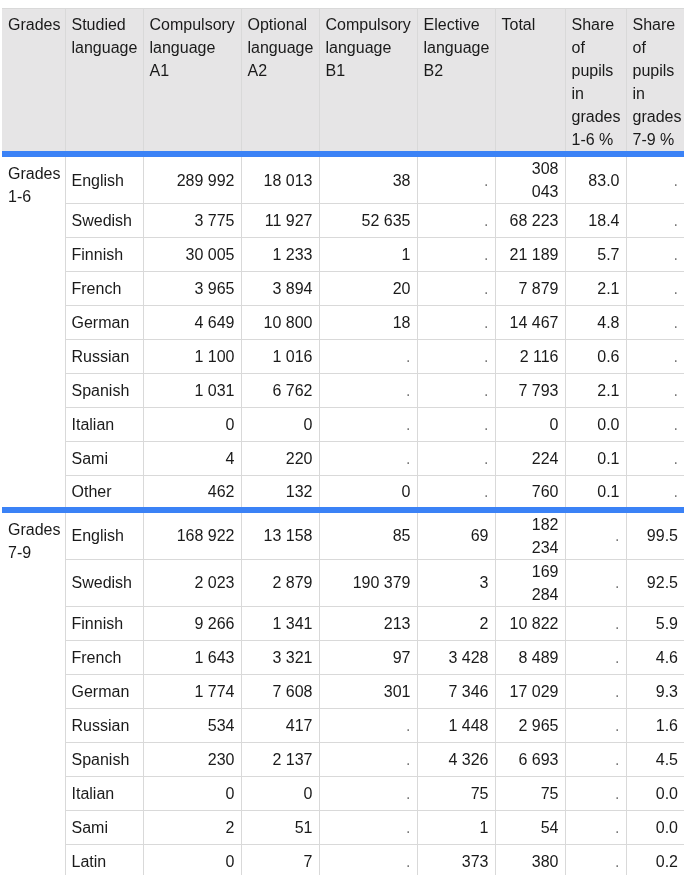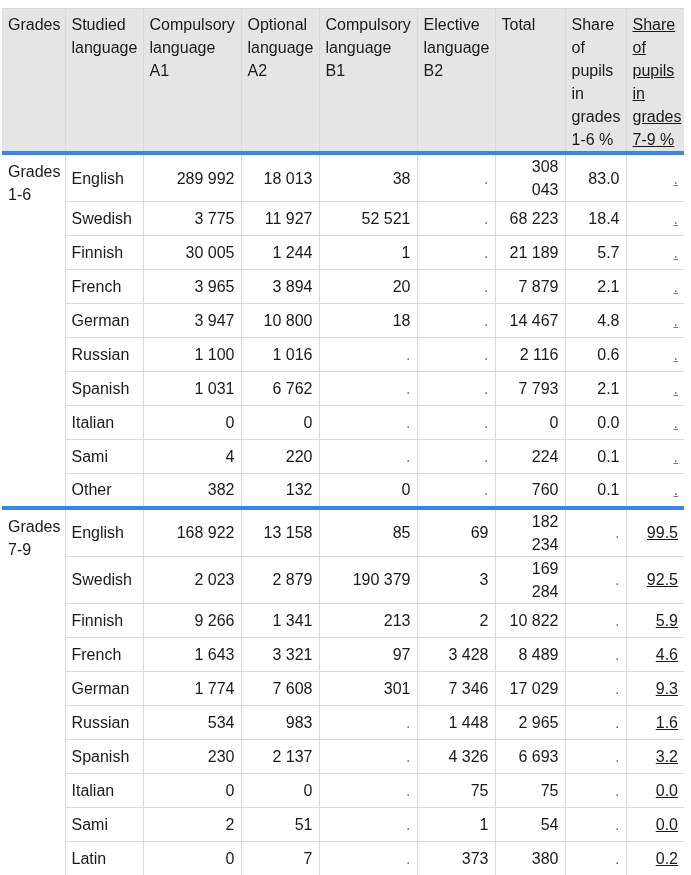--- a/index.html
+++ b/index.html
@@ -4,25 +4,25 @@
 <style>
   html, body { margin: 0; padding: 0; background: #ffffff; }
   body { width: 691px; height: 875px; overflow: hidden; font-family: "Liberation Sans", sans-serif; font-size: 16px; color: #1a1a1a; }
   table { position: absolute; left: 2px; top: 8px; border-collapse: collapse; table-layout: fixed; width: 682px; }
   th, td { border: 1px solid #d9d9d9; padding: 0 6px; line-height: 23px; }
   thead th { background: #e6e5e6; font-weight: normal; text-align: left; vertical-align: top; padding-top: 4px; height: 142px; box-sizing: border-box; }
   tbody td { height: 34px; box-sizing: border-box; vertical-align: middle; }
   td.num { text-align: right; }
   td.grade { vertical-align: top; padding-top: 5px; border-top-color: #d9d9d9; border-bottom-color: #d9d9d9; }
   td.dot { color: #777; }
-  tbody tr.group-start td { border-top: 4px solid #3b82f6; }
+  tbody tr.group-start td { border-top: 6px solid #3b82f6; }
   col.c0 { width: 63px; } col.c1 { width: 78px; } col.c2 { width: 98px; } col.c3 { width: 78px; }
   col.c4 { width: 98px; } col.c5 { width: 78px; } col.c6 { width: 70px; } col.c7 { width: 61px; } col.c8 { width: 58px; }
   thead th:first-child, tbody td.grade { border-left: none; }
-  thead th:last-child, tbody td:last-child { border-right: none; text-decoration: underline; }
+  thead th:last-child, tbody td:last-child { border-right: none; }
 </style>
 </head>
 <body>
 
 <table>
   <colgroup>
     <col class="c0">
       <col class="c1">
       <col class="c2">
       <col class="c3">
@@ -54,49 +54,49 @@
         <td class="num">38</td>
         <td class="num dot">.</td>
         <td class="num">308 043</td>
         <td class="num">83.0</td>
         <td class="num dot">.</td>
       </tr>
       <tr>
         <td>Swedish</td>
         <td class="num">3 775</td>
         <td class="num">11 927</td>
-        <td class="num">52 521</td>
+        <td class="num">52 635</td>
         <td class="num dot">.</td>
         <td class="num">68 223</td>
         <td class="num">18.4</td>
         <td class="num dot">.</td>
       </tr>
       <tr>
         <td>Finnish</td>
         <td class="num">30 005</td>
-        <td class="num">1 244</td>
+        <td class="num">1 233</td>
         <td class="num">1</td>
         <td class="num dot">.</td>
         <td class="num">21 189</td>
         <td class="num">5.7</td>
         <td class="num dot">.</td>
       </tr>
       <tr>
         <td>French</td>
         <td class="num">3 965</td>
         <td class="num">3 894</td>
         <td class="num">20</td>
         <td class="num dot">.</td>
         <td class="num">7 879</td>
         <td class="num">2.1</td>
         <td class="num dot">.</td>
       </tr>
       <tr>
         <td>German</td>
-        <td class="num">3 947</td>
+        <td class="num">4 649</td>
         <td class="num">10 800</td>
         <td class="num">18</td>
         <td class="num dot">.</td>
         <td class="num">14 467</td>
         <td class="num">4.8</td>
         <td class="num dot">.</td>
       </tr>
       <tr>
         <td>Russian</td>
         <td class="num">1 100</td>
@@ -132,21 +132,21 @@
         <td class="num">4</td>
         <td class="num">220</td>
         <td class="num dot">.</td>
         <td class="num dot">.</td>
         <td class="num">224</td>
         <td class="num">0.1</td>
         <td class="num dot">.</td>
       </tr>
       <tr>
         <td>Other</td>
-        <td class="num">382</td>
+        <td class="num">462</td>
         <td class="num">132</td>
         <td class="num">0</td>
         <td class="num dot">.</td>
         <td class="num">760</td>
         <td class="num">0.1</td>
         <td class="num dot">.</td>
       </tr>
       <tr class="group-start">
         <td class="grade" rowspan="11">Grades 7-9</td>
         <td>English</td>
@@ -194,36 +194,36 @@
         <td class="num">7 608</td>
         <td class="num">301</td>
         <td class="num">7 346</td>
         <td class="num">17 029</td>
         <td class="num dot">.</td>
         <td class="num">9.3</td>
       </tr>
       <tr>
         <td>Russian</td>
         <td class="num">534</td>
-        <td class="num">983</td>
+        <td class="num">417</td>
         <td class="num dot">.</td>
         <td class="num">1 448</td>
         <td class="num">2 965</td>
         <td class="num dot">.</td>
         <td class="num">1.6</td>
       </tr>
       <tr>
         <td>Spanish</td>
         <td class="num">230</td>
         <td class="num">2 137</td>
         <td class="num dot">.</td>
         <td class="num">4 326</td>
         <td class="num">6 693</td>
         <td class="num dot">.</td>
-        <td class="num">3.2</td>
+        <td class="num">4.5</td>
       </tr>
       <tr>
         <td>Italian</td>
         <td class="num">0</td>
         <td class="num">0</td>
         <td class="num dot">.</td>
         <td class="num">75</td>
         <td class="num">75</td>
         <td class="num dot">.</td>
         <td class="num">0.0</td>

